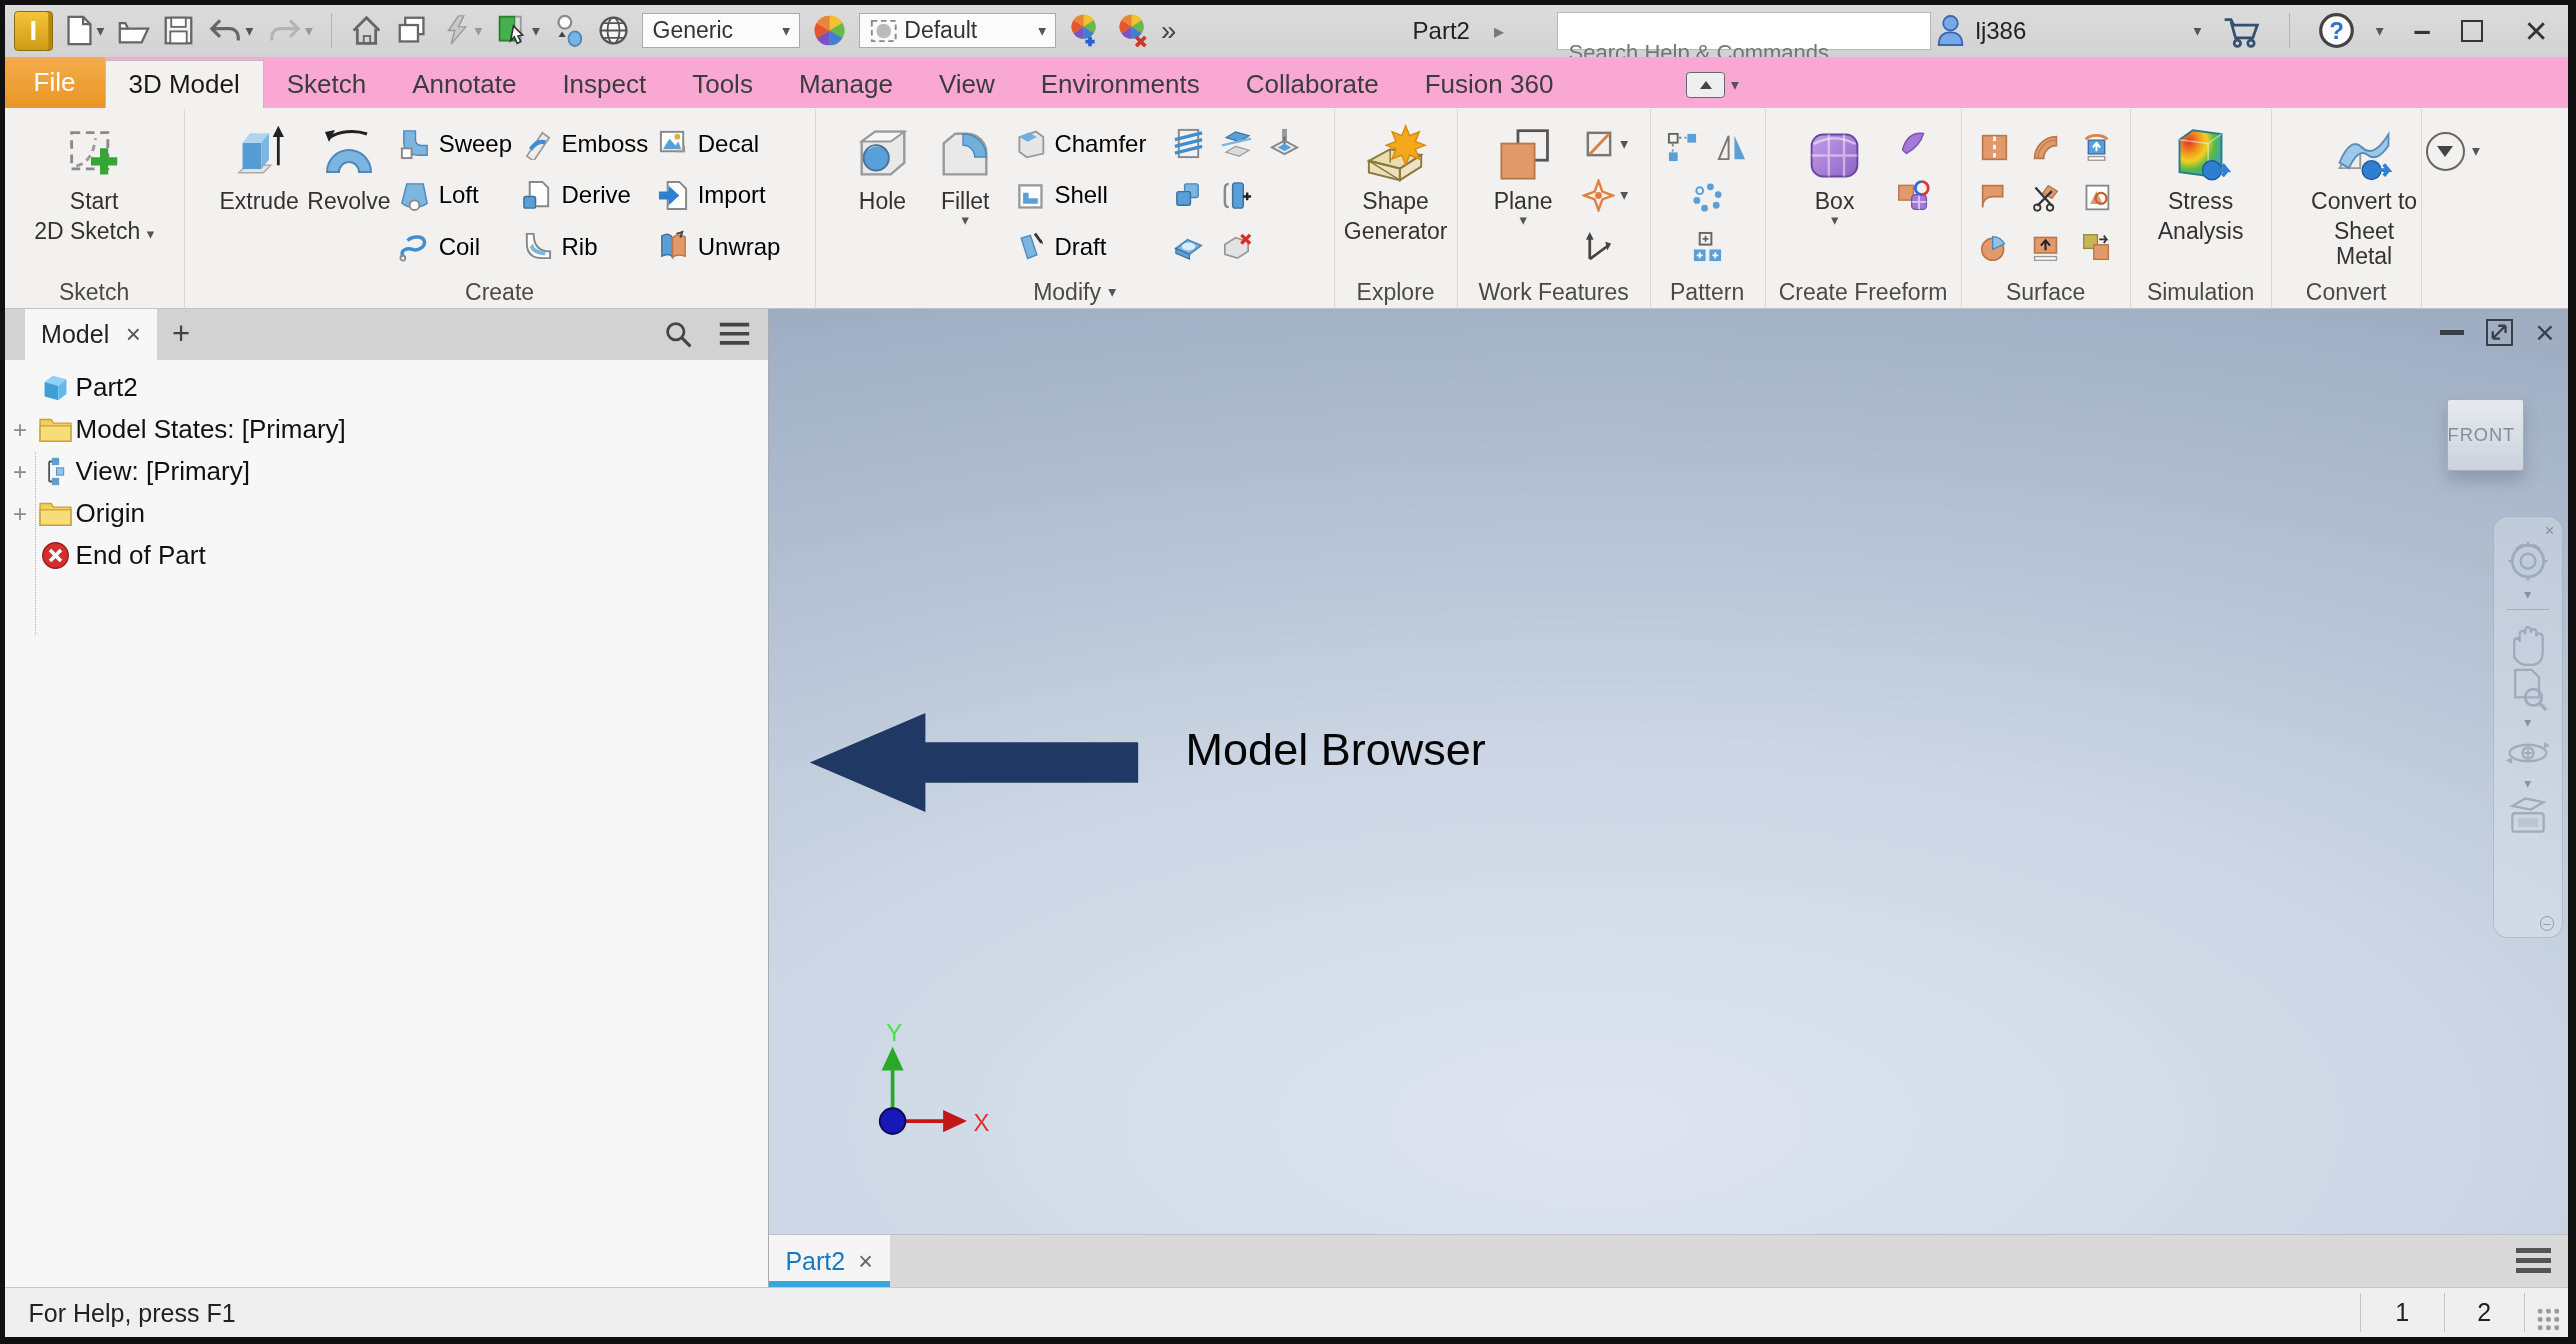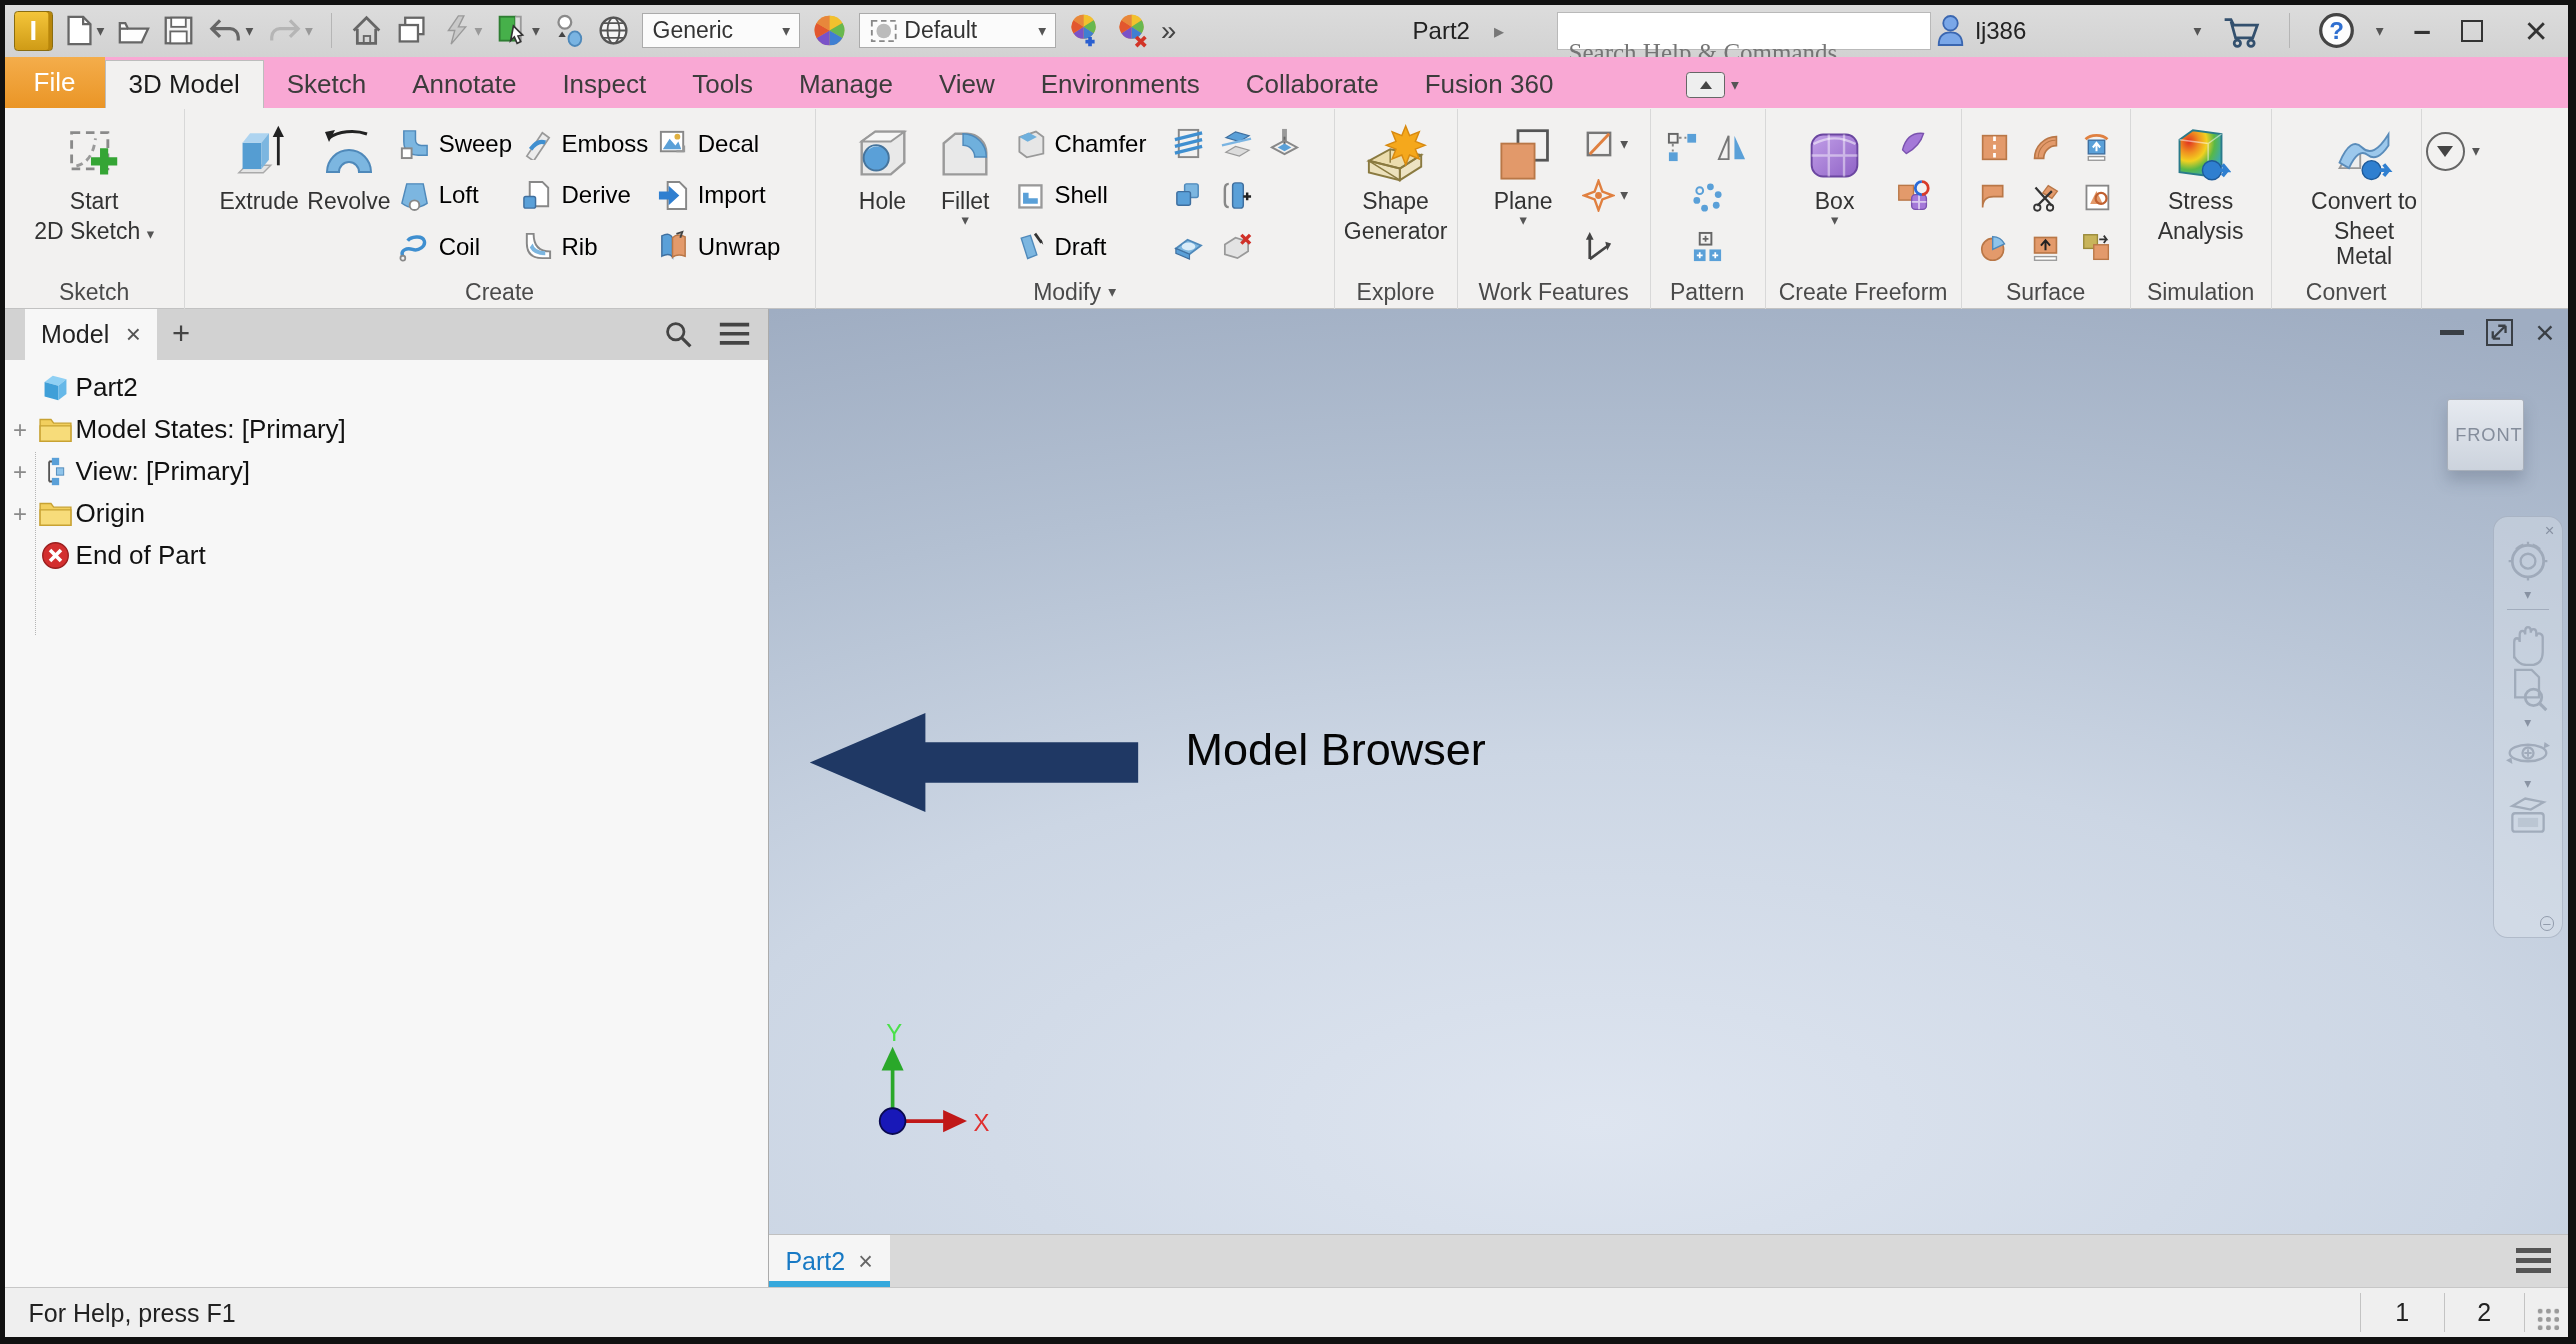--- a/index.html
+++ b/index.html
@@ -16,21 +16,21 @@
   .qat{display:flex;align-items:center;gap:9.2px;padding-left:9.2px;}
   .appicon{width:39px;height:40px;border-radius:3.7px;background:linear-gradient(#f4c53a,#cf9b16);border:0.9px solid #8a6d10;display:flex;align-items:center;justify-content:center;color:#fff;font-weight:bold;font-size:27.5px;box-shadow:inset -3.7px 0 #b8860b;}
   .qbtn{display:flex;align-items:center;gap:1.8px;padding:1.8px;border-radius:2.8px;}
   .qbtn svg{display:block;}
   .caret{font-size:15.6px;color:#555;line-height:1;}
   .caret.dim{color:#999;}
   .vsep{width:0.9px;height:35px;background:#b5b5b5;margin:0 7.3px;}
   .selbox{height:35px;background:#fbfbfb;border:0.9px solid #ababab;display:flex;align-items:center;gap:7.3px;padding:0 9.2px;font-size:23px;color:#333;}
   .titlemid{position:absolute;left:1408px;top:0;height:52px;display:flex;align-items:center;gap:24px;font-size:24px;color:#222;}
   .searchbox{position:absolute;left:1552px;top:7.3px;width:374px;height:38px;background:#fff;border:0.9px solid #b9b9b9;display:flex;align-items:center;}
-  .searchbox input{border:none;outline:none;width:100%;font-size:25px;color:#444;padding:0 11px;font-family:Liberation Serif, serif;background:transparent;margin-top:44px;}
+  .searchbox input{border:none;outline:none;width:100%;font-size:22px;color:#444;padding:0 11px;font-family:Liberation Sans, sans-serif;background:transparent;margin-top:44px;}
   .userarea{position:absolute;left:1931px;top:0;height:52px;display:flex;align-items:center;gap:11px;font-size:24px;color:#222;}
   .titleright{position:absolute;right:13px;top:0;height:52px;display:flex;align-items:center;gap:20px;}
   .winbtn{font-size:31px;color:#333;line-height:1;width:37px;text-align:center;}
   .maxbox{width:22px;height:22px;border:2.8px solid #333;}
 
   
   .tabrow{position:absolute;left:0;top:52px;width:100%;height:51px;background:#f9a8d4;display:flex;align-items:flex-end;}
   .rtab{height:46px;display:flex;align-items:center;padding:0 23px;font-size:26px;color:#3c3c3c;}
   .rtab.file{background:linear-gradient(#f4ad4b,#ea9526);color:#fff;height:51px;padding:0 29px;}
   .rtab.active{background:#f2f1f0;color:#1a1a1a;border:0.9px solid #bdbdbd;border-bottom:none;height:48px;}
@@ -69,21 +69,21 @@
   .ticon{width:40px;display:flex;justify-content:center;}
   .tguide{position:absolute;left:30px;top:92px;height:183px;border-left:1.8px dotted #b5b5b5;}
 
   
   .viewport{position:absolute;left:764px;top:304px;width:1799px;height:925px;
     background:radial-gradient(120% 95% at 46% 88%, #dee5f0 0%, #ccd6e4 42%, #b3c0d2 72%, #9fadc2 100%);}
   .docctrl{position:absolute;right:13px;top:7.3px;display:flex;align-items:center;gap:22px;color:#3a3f45;}
   .docctrl .dmin{width:24px;height:4.6px;background:#3a3f45;}
   .docctrl .dmax{width:27.5px;height:27.5px;border:2.8px solid #3a3f45;display:flex;align-items:center;justify-content:center;}
   .docctrl .dx{font-size:33px;line-height:1;color:#3a3f45;}
-  .viewcube{position:absolute;left:1678px;top:90px;width:77px;height:72px;background:linear-gradient(#e6eaf0,#ccd3dd);border:1.8px solid #a8afba;border-radius:2.8px;display:flex;align-items:center;justify-content:flex-end;box-shadow:0 9.2px 14.7px rgba(60,70,90,.25);}
+  .viewcube{position:absolute;left:1678px;top:90px;width:77px;height:72px;background:linear-gradient(#e6eaf0,#ccd3dd);border:1.8px solid #a8afba;border-radius:2.8px;display:flex;align-items:center;justify-content:flex-start;box-shadow:0 9.2px 14.7px rgba(60,70,90,.25);}
   .viewcube span{font-size:18.3px;color:#848d9b;letter-spacing:0.9px;}
   .navbar{position:absolute;left:1724px;top:207px;width:70px;height:422px;border:1.8px solid rgba(150,160,178,.55);border-radius:14.7px;background:rgba(228,234,242,.35);display:flex;flex-direction:column;align-items:center;padding:5.5px 0;}
   .navbar svg{opacity:.8;}
   .nav-x{align-self:flex-end;margin-right:7.3px;color:rgba(120,130,148,.8);font-size:16.5px;line-height:1;}
   .nav-caret{color:rgba(120,130,148,.8);font-size:13.8px;line-height:1;margin:1.8px 0;}
   .nav-div{width:42px;border-top:1.8px solid rgba(140,150,168,.6);margin:5.5px 0;}
   .nav-minus{margin-top:auto;align-self:flex-end;margin-right:7.3px;width:14.7px;height:14.7px;border:1.8px solid rgba(120,130,148,.7);border-radius:50%;display:flex;align-items:center;justify-content:center;color:rgba(120,130,148,.8);font-size:13px;line-height:0;}
   .annotext{position:absolute;left:417px;top:415px;font-size:45px;color:#050505;font-weight:500;letter-spacing:0;}
   .annoarrow{position:absolute;left:39px;top:402px;}
   .triad{position:absolute;left:84px;top:712px;}

